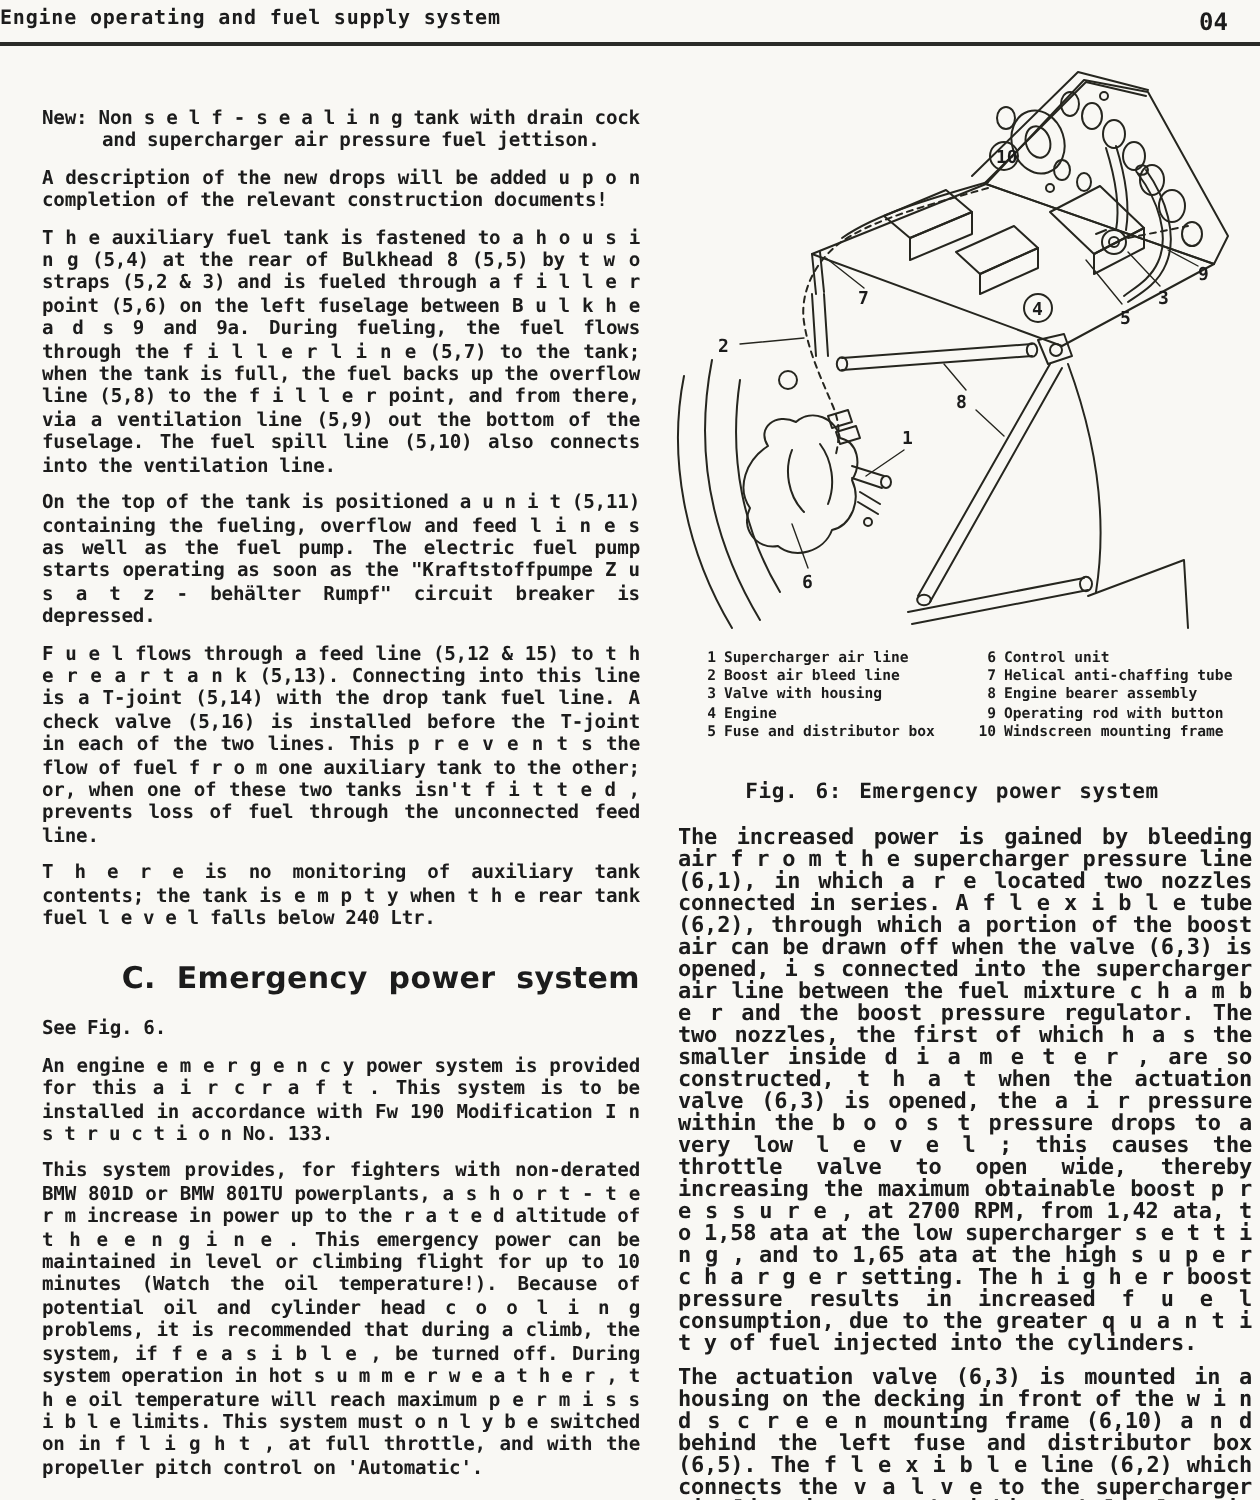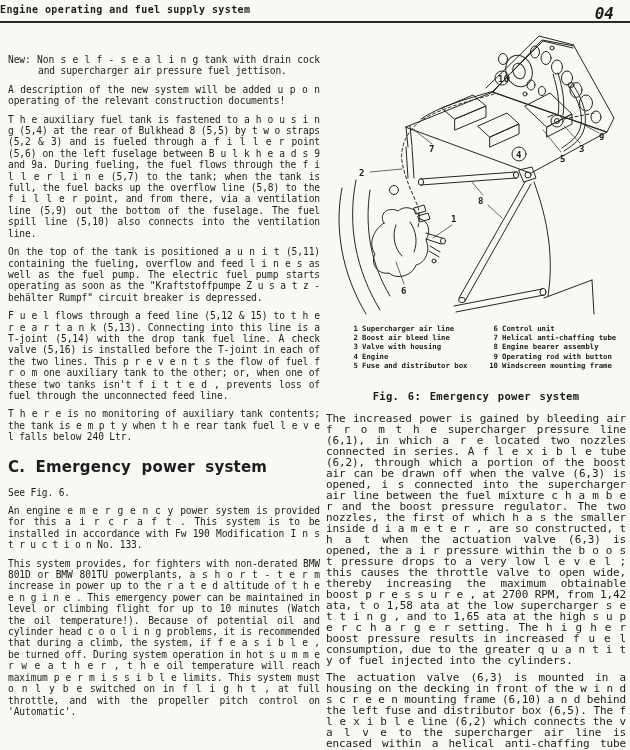--- a/index.html
+++ b/index.html
@@ -1,32 +1,32 @@
 <!DOCTYPE html>
 <html><head>
 <meta charset="utf-8">
 <style>
   html,body{margin:0;padding:0;background:#e9e8e4;}
   .page{position:relative;width:630px;height:750px;background:#f9f8f4;overflow:hidden;
         font-family:"DejaVu Sans Mono",monospace;color:#1c1c1c;}
   
   .hdr{position:absolute;top:4px;left:0;width:630px;height:16px;}
   .hdr-title{position:absolute;left:0;right:0;text-align:left;font-size:10px;font-weight:bold;letter-spacing:.4px;}
-  .hdr-num{position:absolute;right:16px;top:0;font-size:16px;font-weight:bold;font-style:italic;}
+  .hdr-num{position:absolute;right:16px;top:0;font-size:12px;font-weight:bold;}
   .rule{position:absolute;top:21px;left:0;width:630px;height:2px;background:#2b2b28;}
   
   .cols{position:absolute;top:30px;left:0;display:flex;width:630px;}
   .col-left{width:312px;margin-left:8px;padding-top:24px;}
   .col-right{width:300px;margin-left:6px;}
-  p.doc{margin:0 0 7px 0;font-size:9.6px;line-height:11.4px;font-weight:normal;
+  p.doc{margin:0 0 7px 13px;font-size:9.6px;line-height:11.4px;font-weight:bold;
         text-align:justify;letter-spacing:-.1px;word-spacing:-.2px;}
   .col-right p.doc{font-size:11px;line-height:11px;margin-bottom:6px;}
   p.hang{padding-left:30px;text-indent:-30px;}
   h2.section-heading{font-family:"DejaVu Sans",sans-serif;font-size:15px;font-weight:bold;
-        text-align:left;margin:15px 0 11px 0;word-spacing:5px;letter-spacing:.2px;}
+        text-align:right;margin:15px 0 11px 0;word-spacing:5px;letter-spacing:.2px;}
   
   figure{margin:0;}
   .fig-svg{display:block;}
   .ln{fill:none;stroke:#26261f;stroke-width:1;stroke-linecap:round;stroke-linejoin:round;}
   .thin{stroke-width:.7;}
   .dash{stroke-dasharray:3,2.6;}
   .co{font-family:"DejaVu Sans Mono",monospace;font-size:9px;font-weight:bold;fill:#1c1c1c;}
   .legend{display:flex;font-size:7.3px;font-weight:bold;line-height:9.2px;padding-left:20px;margin-top:2px;}
   .leg-col-first{width:140px;}
   .leg-row{display:flex;}
@@ -42,21 +42,21 @@
   <div class="hdr">
     <div class="hdr-title">Engine operating and fuel supply system</div>
     <div class="hdr-num">04</div>
   </div>
   <div class="rule"></div>
 
   <div class="cols">
 
     <div class="col-left">
       <p class="doc hang">New: Non s e l f - s e a l i n g tank with drain cock and supercharger air pressure fuel jettison.</p>
-      <p class="doc">A description of the new system will be added u p o n operating of the relevant construction documents!</p>
+      <p class="doc">A description of the new drops will be added u p o n completion of the relevant construction documents!</p>
       <p class="doc">T h e auxiliary fuel tank is fastened to a h o u s i n g (5,4) at the rear of Bulkhead 8 (5,5) by t w o straps (5,2 &amp; 3) and is fueled through a f i l l e r point (5,6) on the left fuselage between B u l k h e a d s 9 and 9a. During fueling, the fuel flows through the f i l l e r l i n e (5,7) to the tank; when the tank is full, the fuel backs up the overflow line (5,8) to the f i l l e r point, and from there, via a ventilation line (5,9) out the bottom of the fuselage. The fuel spill line (5,10) also connects into the ventilation line.</p>
       <p class="doc">On the top of the tank is positioned a u n i t (5,11) containing the fueling, overflow and feed l i n e s as well as the fuel pump. The electric fuel pump starts operating as soon as the "Kraftstoffpumpe Z u s a t z - behälter Rumpf" circuit breaker is depressed.</p>
       <p class="doc">F u e l flows through a feed line (5,12 &amp; 15) to t h e r e a r t a n k (5,13). Connecting into this line is a T-joint (5,14) with the drop tank fuel line. A check valve (5,16) is installed before the T-joint in each of the two lines. This p r e v e n t s the flow of fuel f r o m one auxiliary tank to the other; or, when one of these two tanks isn't f i t t e d , prevents loss of fuel through the unconnected feed line.</p>
       <p class="doc">T h e r e is no monitoring of auxiliary tank contents; the tank is e m p t y when t h e rear tank fuel l e v e l falls below 240 Ltr.</p>
       <h2 class="section-heading">C. Emergency power system</h2>
       <p class="doc">See Fig. 6.</p>
       <p class="doc">An engine e m e r g e n c y power system is provided for this a i r c r a f t . This system is to be installed in accordance with Fw 190 Modification I n s t r u c t i o n No. 133.</p>
       <p class="doc">This system provides, for fighters with non-derated BMW 801D or BMW 801TU powerplants, a s h o r t - t e r m increase in power up to the r a t e d altitude of t h e e n g i n e . This emergency power can be maintained in level or climbing flight for up to 10 minutes (Watch the oil temperature!). Because of potential oil and cylinder head c o o l i n g problems, it is recommended that during a climb, the system, if f e a s i b l e , be turned off. During system operation in hot s u m m e r w e a t h e r , t h e oil temperature will reach maximum p e r m i s s i b l e limits. This system must o n l y b e switched on in f l i g h t , at full throttle, and with the propeller pitch control on 'Automatic'.</p>
     </div>
 

